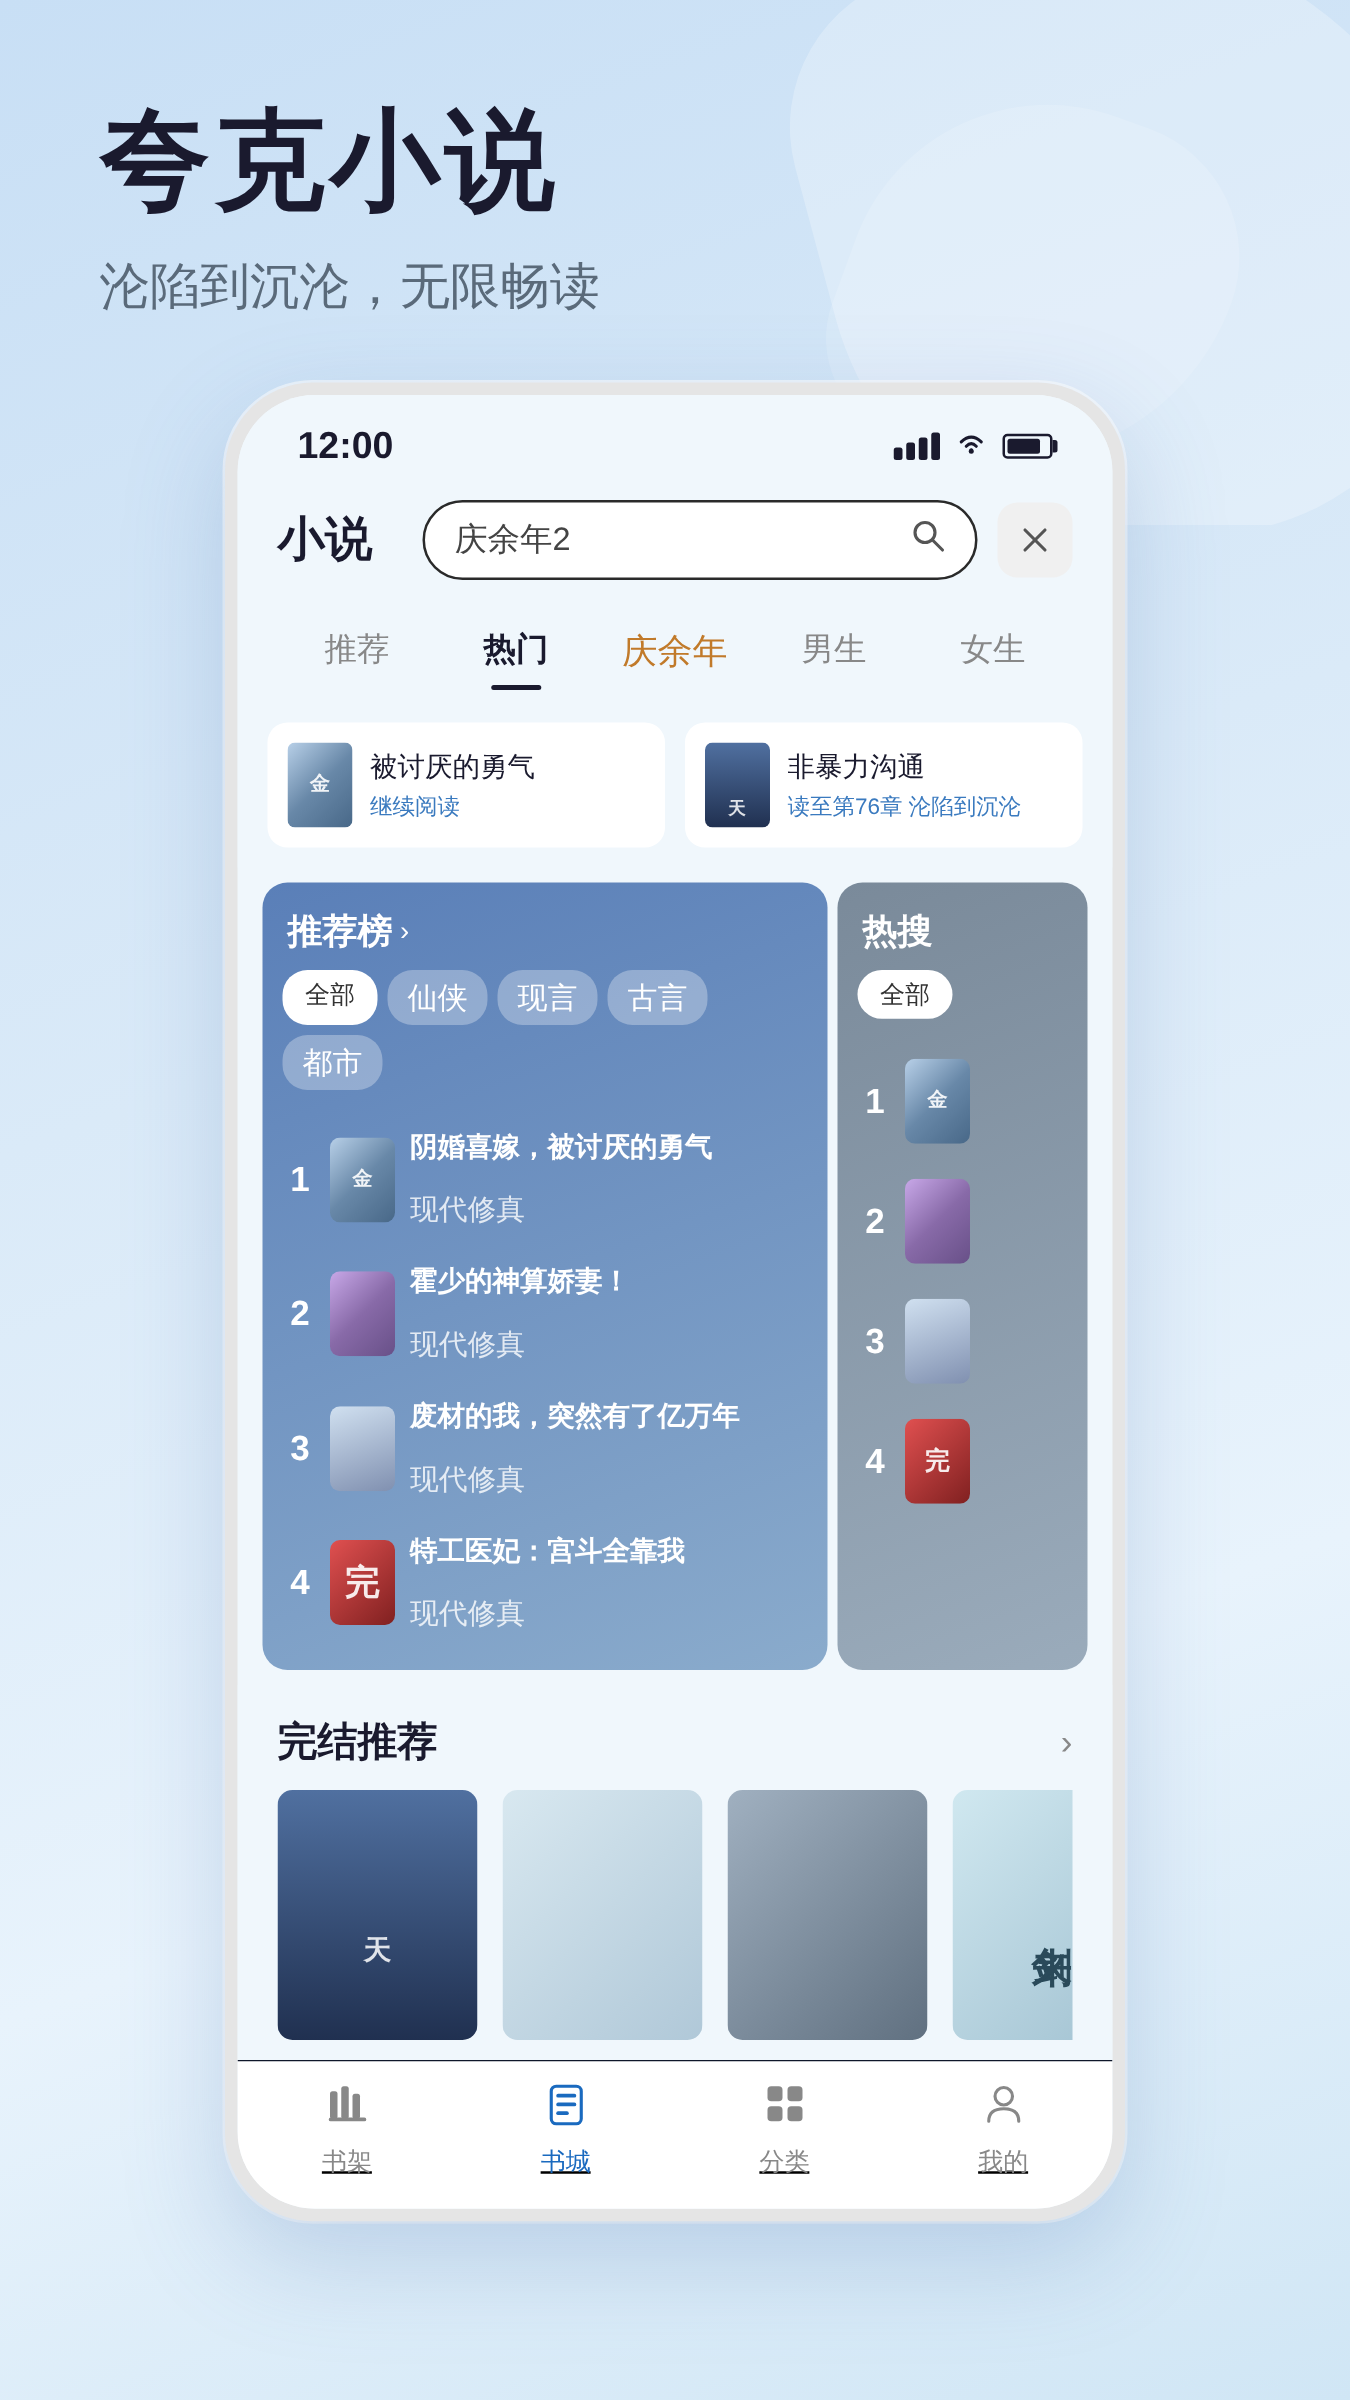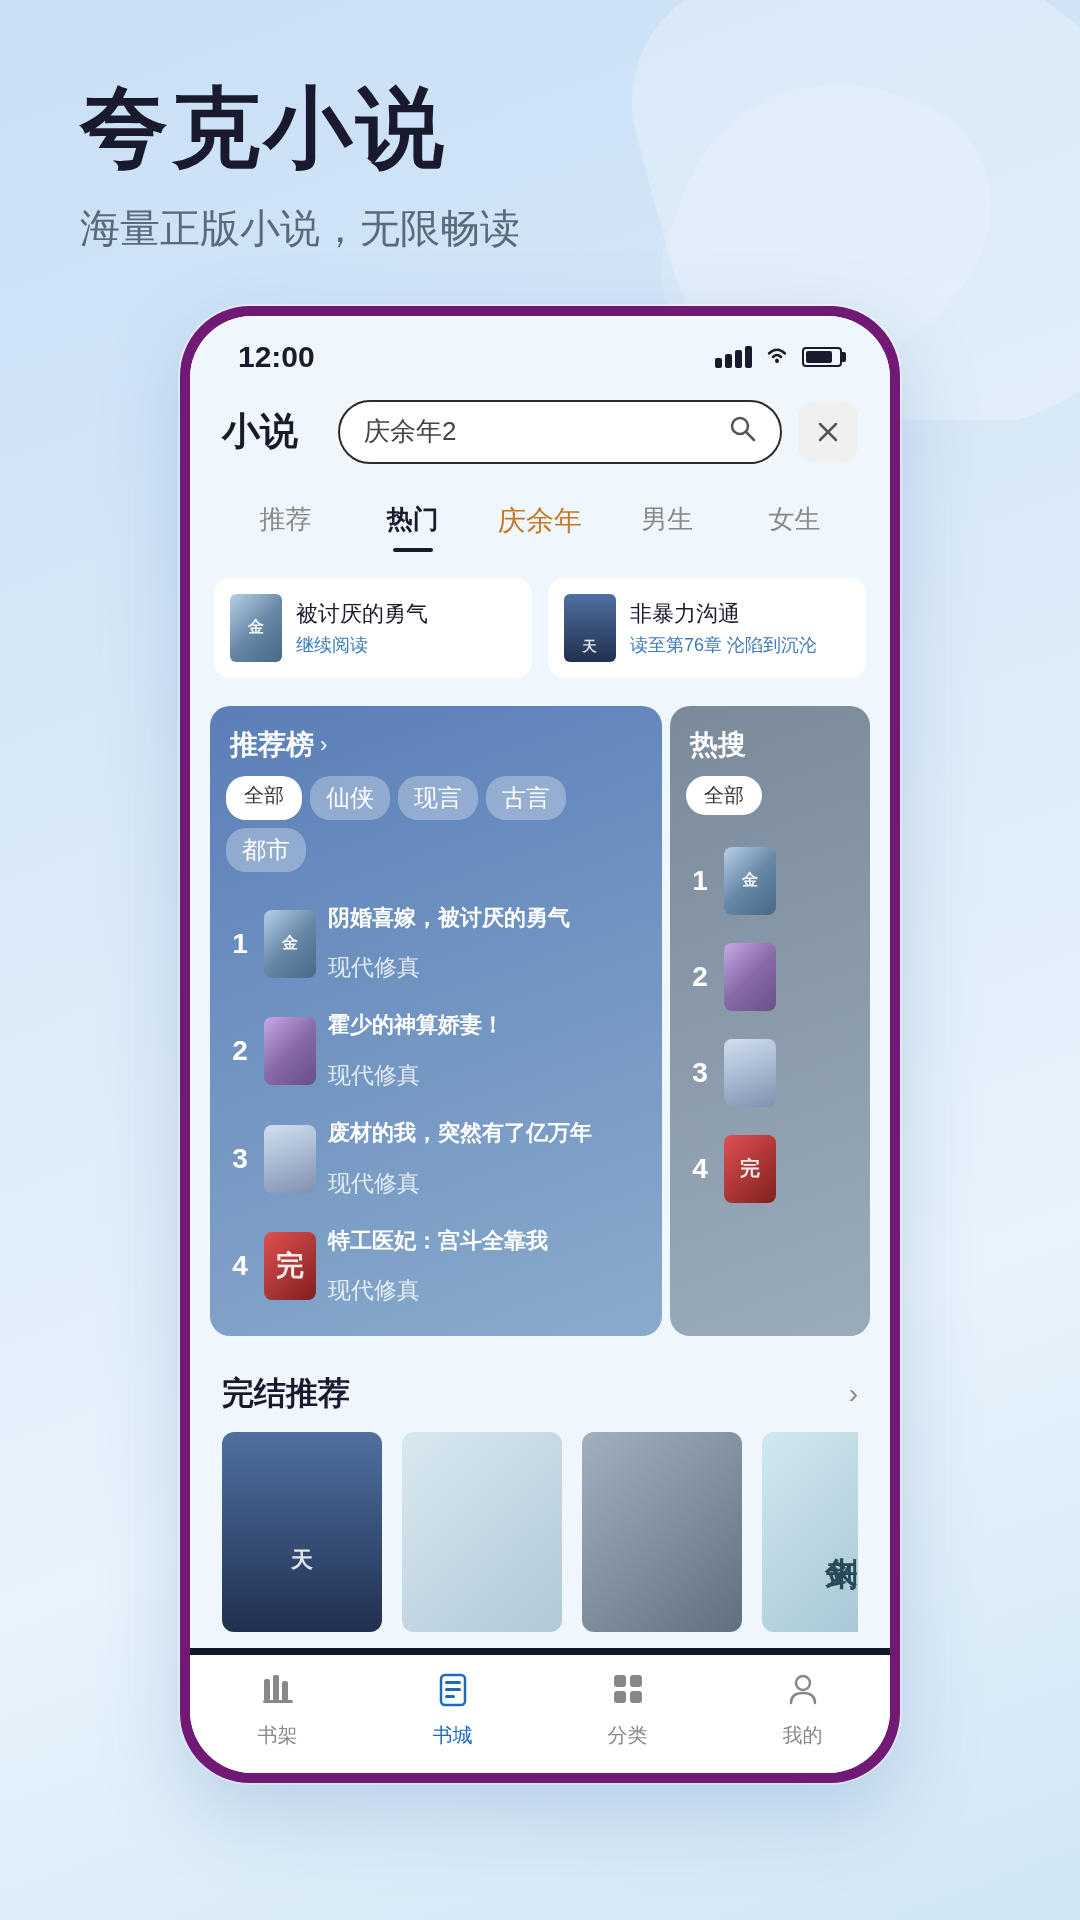--- a/index.html
+++ b/index.html
@@ -63,21 +63,21 @@
     
     .phone-wrapper {
       position: relative;
       z-index: 2;
       display: flex;
       justify-content: center;
       margin-top: 50px;
     }
     .phone-outer {
       width: 720px;
-      background: #701a75;
+      background: #e5e5e5;
       border-radius: 70px;
       padding: 10px;
       box-shadow: 0 30px 80px rgba(80,120,180,0.25), 0 0 0 2px rgba(255,255,255,0.6);
     }
     .phone-inner {
       background: #f0f7fc;
       border-radius: 62px;
       overflow: hidden;
       min-height: 1380px;
     }
@@ -390,24 +390,25 @@
       width: 160px;
       height: 200px;
       border-radius: 12px;
       overflow: hidden;
     }
 
     
     .bottom-nav {
       display: flex;
       background: white;
-      border-top: 7px solid #0f172a;
+      border-top: 1px solid #0f172a;
       padding: 12px 0 20px;
       position: sticky;
       bottom: 0;
+      text-decoration: underline;
     }
     .nav-item {
       flex: 1;
       display: flex;
       flex-direction: column;
       align-items: center;
       gap: 6px;
       padding: 4px 0;
     }
     .nav-icon {
@@ -461,21 +462,21 @@
       color: rgba(255,255,255,0.9); font-size: 28px; font-weight: bold;
     }
   </style>
 </head>
 <body>
 
 <div class="bg-decor"></div>
 
 <div class="hero-section">
   <div class="hero-title">夸克小说</div>
-  <div class="hero-subtitle">海量正版小说，无限畅读</div>
+  <div class="hero-subtitle">沦陷到沉沦，无限畅读</div>
 </div>
 
 <div class="phone-wrapper">
   <div class="phone-outer">
     <div class="phone-inner">
 
       <div class="status-bar">
         <span class="status-time">12:00</span>
         <div class="status-icons">
           <div class="signal-bars">

